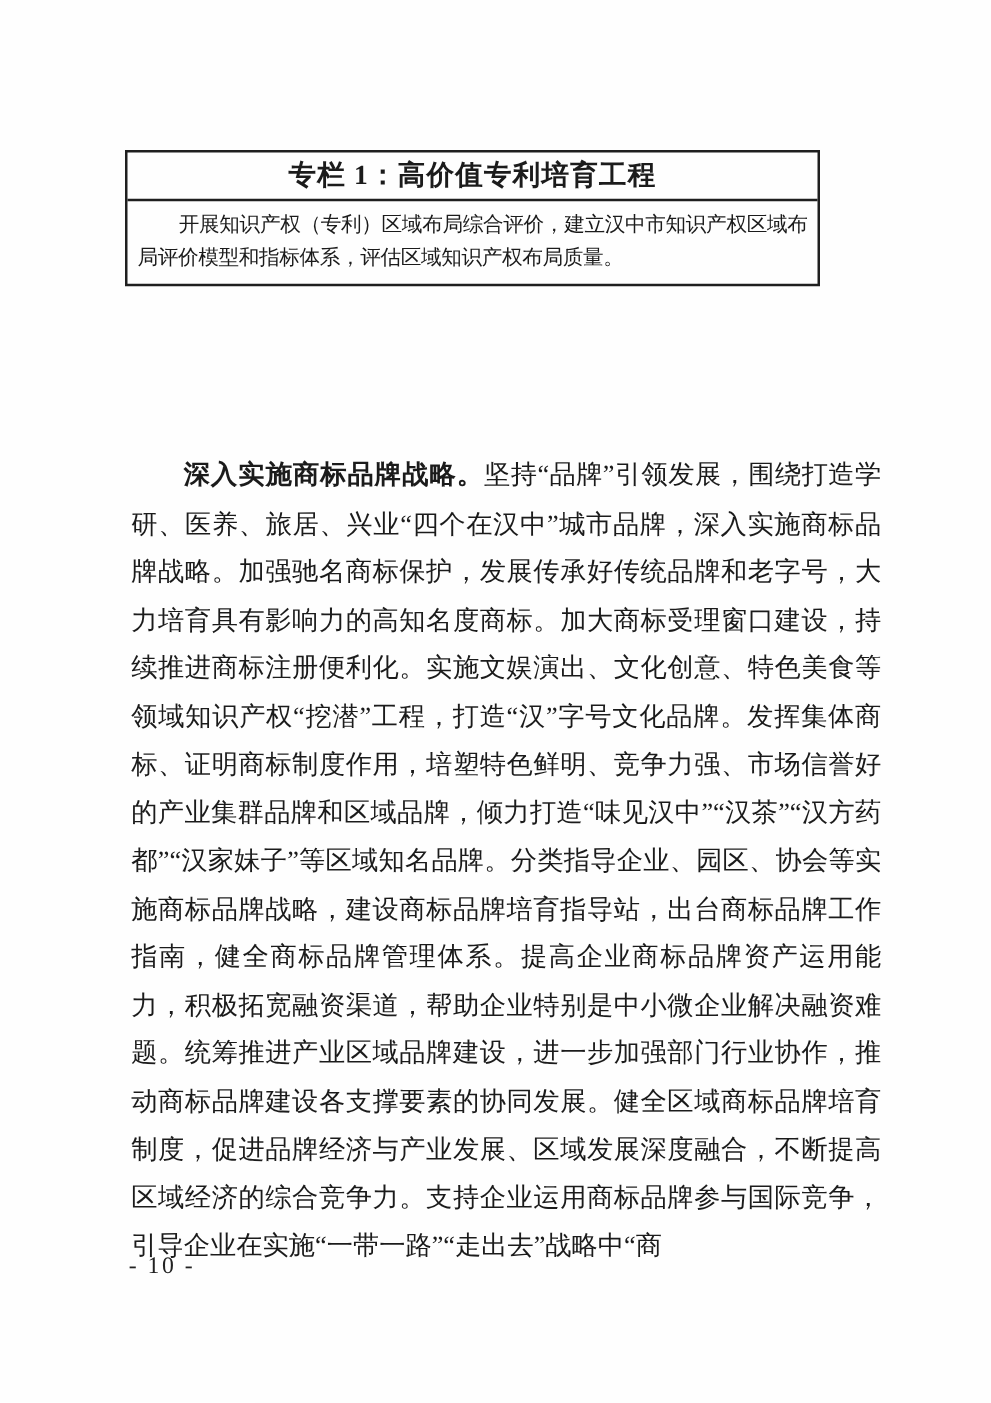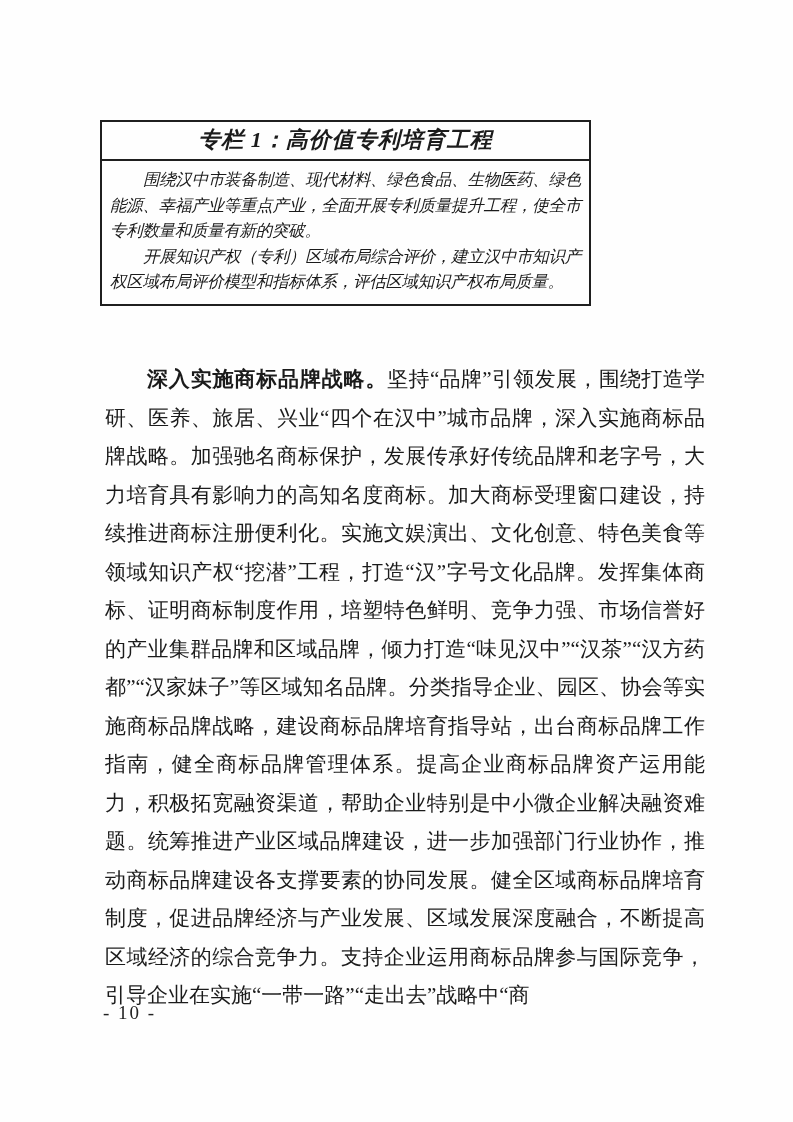--- a/index.html
+++ b/index.html
@@ -15,25 +15,24 @@
     color: #1b1b1b;
     font-family: "Liberation Serif", "DejaVu Serif", serif;
     overflow: hidden;
   }
 
   
   .callout-box {
     position: absolute;
     left: 100px;
     top: 120px;
-    width: 491px;
+    width: 556px;
     border: 2px solid #1f1f1f;
     box-sizing: border-box;
     background: #fefefe;
-    font-style: italic;
   }
   .callout-title {
     text-align: center;
     font-weight: bold;
     font-size: 22px;
     line-height: 28px;
     padding: 4px 0 5px 0;
     border-bottom: 2px solid #1f1f1f;
     letter-spacing: 1px;
   }
@@ -82,21 +81,20 @@
   }
 </style>
 </head>
 <body>
 
 <div class="page">
 
   <div class="callout-box">
     <div class="callout-title">专栏 1：高价值专利培育工程</div>
     <div class="callout-body">
-      <p class="callout-para">围绕汉中市装备制造、现代材料、绿色食品、生物医药、绿色能源、幸福产业等重点产业，全面开展专利质量提升工程，使全市专利数量和质量有新的突破。</p>
       <p class="callout-para">开展知识产权（专利）区域布局综合评价，建立汉中市知识产权区域布局评价模型和指标体系，评估区域知识产权布局质量。</p>
     </div>
   </div>
 
   <div class="body-text">
     <p class="main-para">
       <span class="lead-bold">深入实施商标品牌战略。</span><span>坚持“品牌”引领发展，围绕打造学研、医养、旅居、兴业“四个在汉中”城市品牌，深入实施商标品牌战略。加强驰名商标保护，发展传承好传统品牌和老字号，大力培育具有影响力的高知名度商标。加大商标受理窗口建设，持续推进商标注册便利化。实施文娱演出、文化创意、特色美食等领域知识产权“挖潜”工程，打造“汉”字号文化品牌。发挥集体商标、证明商标制度作用，培塑特色鲜明、竞争力强、市场信誉好的产业集群品牌和区域品牌，倾力打造“味见汉中”“汉茶”“汉方药都”“汉家妹子”等区域知名品牌。分类指导企业、园区、协会等实施商标品牌战略，建设商标品牌培育指导站，出台商标品牌工作指南，健全商标品牌管理体系。提高企业商标品牌资产运用能力，积极拓宽融资渠道，帮助企业特别是中小微企业解决融资难题。统筹推进产业区域品牌建设，进一步加强部门行业协作，推动商标品牌建设各支撑要素的协同发展。健全区域商标品牌培育制度，促进品牌经济与产业发展、区域发展深度融合，不断提高区域经济的综合竞争力。支持企业运用商标品牌参与国际竞争，引导企业在实施“一带一路”“走出去”战略中“商</span>
     </p>
   </div>
 

